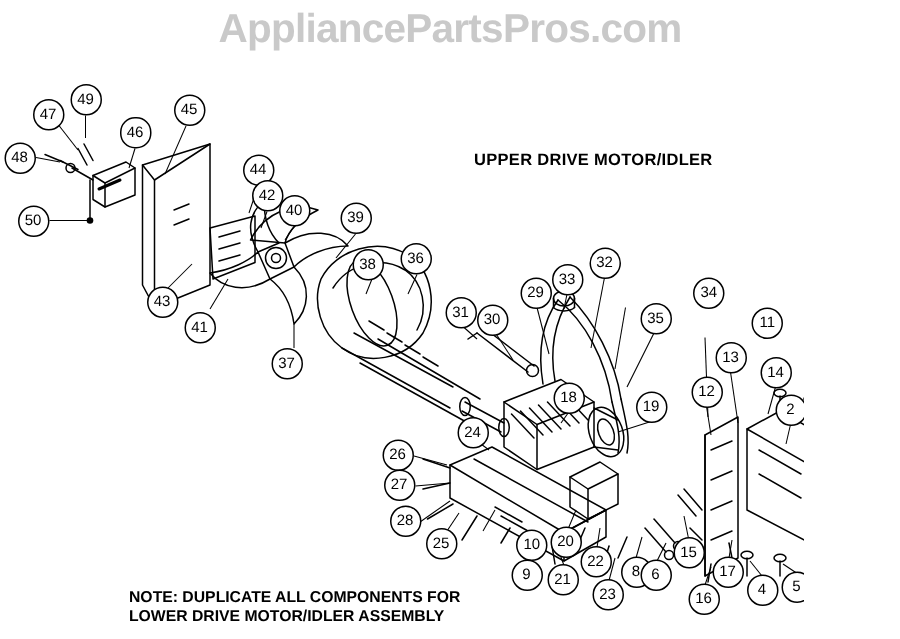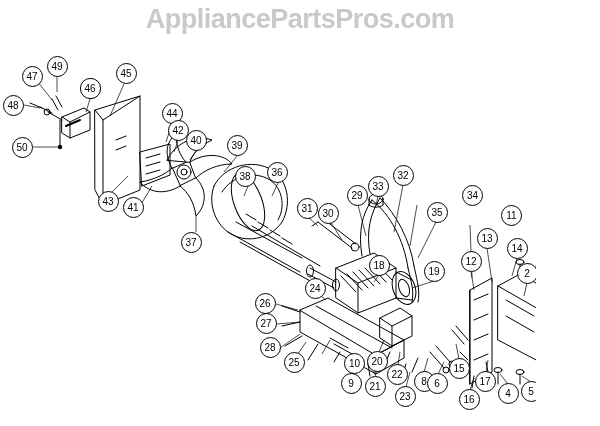--- a/index.html
+++ b/index.html
@@ -281,37 +281,40 @@
       <path d="M438 374 L444 362"></path>
       <path d="M459 359 L456 344"></path>
       <path d="M470 390 L474 378"></path>
       <path d="M486 372 L488 360"></path>
       <path d="M508 384 L500 374"></path>
       <path d="M531 382 L522 376"></path>
       <path d="M553 376 L546 370"></path>
     </g>
   </svg>
 
+  <div class="diagram-title">UPPER DRIVE MOTOR/IDLER</div>
 
   <div class="note">
+    <div>NOTE: DUPLICATE ALL COMPONENTS FOR</div>
+    <div>LOWER DRIVE MOTOR/IDLER ASSEMBLY</div>
   </div>
 
   <div id="callout-layer">
       <div class="callout" style="left: 32px; top: 76px;">47</div>
       <div class="callout" style="left: 57px; top: 66px;">49</div>
       <div class="callout" style="left: 13px; top: 105px;">48</div>
       <div class="callout" style="left: 90px; top: 88px; border-radius: 10px;">46</div>
       <div class="callout" style="left: 126px; top: 73px;">45</div>
       <div class="callout" style="left: 22px; top: 147px;">50</div>
       <div class="callout" style="left: 172px; top: 113px;">44</div>
       <div class="callout" style="left: 178px; top: 130px;">42</div>
       <div class="callout" style="left: 196px; top: 140px;">40</div>
       <div class="callout" style="left: 237px; top: 145px;">39</div>
       <div class="callout" style="left: 108px; top: 201px;">43</div>
-      <div class="callout" style="left: 133px; top: 207px;">41</div>
+      <div class="callout" style="left: 133px; top: 218px;">41</div>
       <div class="callout" style="left: 191px; top: 242px;">37</div>
       <div class="callout" style="left: 245px; top: 176px;">38</div>
       <div class="callout" style="left: 277px; top: 172px;">36</div>
       <div class="callout" style="left: 307px; top: 208px;">31</div>
       <div class="callout" style="left: 328px; top: 213px;">30</div>
       <div class="callout" style="left: 357px; top: 195px;">29</div>
       <div class="callout" style="left: 378px; top: 186px;">33</div>
       <div class="callout" style="left: 403px; top: 175px;">32</div>
       <div class="callout" style="left: 418px; top: 195px; margin-left: 44px;">34</div>
       <div class="callout" style="left: 437px; top: 212px;">35</div>

